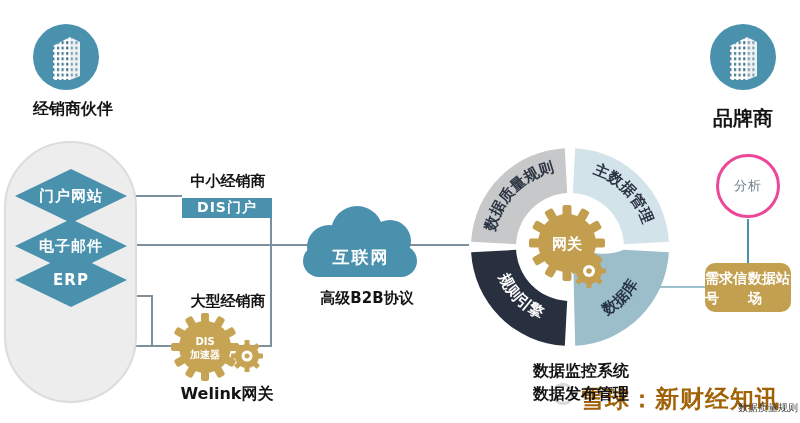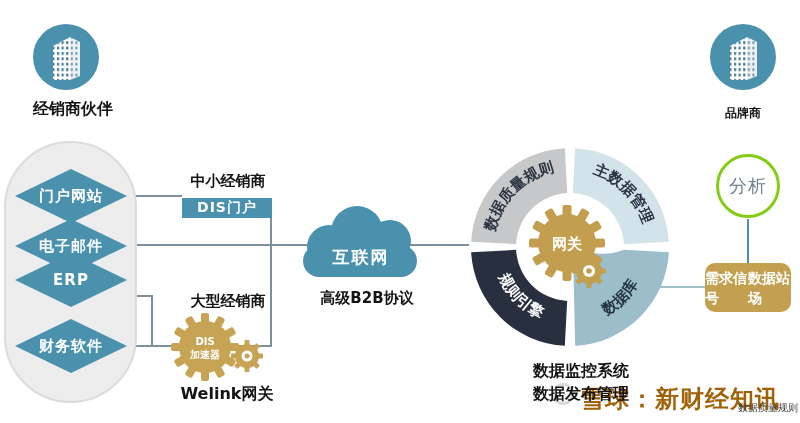--- a/index.html
+++ b/index.html
@@ -16,23 +16,23 @@
            clip-path:polygon(50% 0,100% 50%,50% 100%,0 50%);
            display:flex;align-items:center;justify-content:center;
            color:#fff;font-weight:bold;font-size:15px;letter-spacing:1px;}
   .teal-box{position:absolute;left:182px;top:198px;width:90px;height:20px;background:#4a91ae;
             color:#fff;font-weight:bold;font-size:14px;display:flex;align-items:center;justify-content:center;
             letter-spacing:1px;}
   .gold-box{position:absolute;left:705px;top:263px;width:86px;height:49px;border-radius:10px;
             background:#c3a050;color:#fff;font-weight:bold;font-size:14px;line-height:20px;
             display:flex;flex-direction:row;align-items:center;justify-content:center;}
   .analysis-circle{position:absolute;left:716px;top:154px;width:64px;height:64px;border-radius:50%;
-            background:#fff;border:3px solid #84cc16;box-sizing:border-box;
+            background:#fff;border:3px solid #ec4899;box-sizing:border-box;
             display:flex;align-items:center;justify-content:center;
-            color:#6f828e;font-size:18px;letter-spacing:1px;}
+            color:#6f828e;font-size:13px;letter-spacing:1px;}
   .watermark{position:absolute;left:552px;top:383px;display:flex;gap:6px;
             color:#a16207;font-weight:bold;font-size:24px;letter-spacing:1px;white-space:nowrap;}
   .wm-ring{width:22px;height:22px;border:3px solid #dadada;border-radius:50%;box-sizing:border-box;}
   .wm-badge{position:absolute;left:738px;top:401px;font-size:10px;color:#3c3c3c;}
 </style>
 </head>
 <body>
 
 <div class="canvas">
 
@@ -62,21 +62,20 @@
       <polygon points="37,13 47,18 47,52 37,56" fill="#f0f3f5"></polygon>
       <polygon points="37,13 47,18 47,52 37,56" fill="url(#bw1)" opacity="0.7"></polygon>
     </svg>
   </div>
   <div class="lbl" style="left:23px;top:99px;width:100px;font-size:16px;">经销商伙伴</div>
 
   <div class="pill"></div>
   <div class="diamond" style="left:15px;top:169px;">门户网站</div>
   <div class="diamond" style="left:15px;top:219px;text-align:center;">电子邮件</div>
   <div class="diamond" style="left:15px;top:253px;">ERP</div>
-  <div class="diamond" style="left:15px;top:319px;">财务软件</div>
 
   <div class="lbl" style="left:180px;top:172px;width:96px;font-size:15px;">中小经销商</div>
   <div class="teal-box">DIS门户</div>
 
   <div class="lbl" style="left:180px;top:292px;width:96px;font-size:15px;">大型经销商</div>
   <svg class="abs" style="left:166px;top:310px;" width="112" height="74" viewBox="0 0 112 74">
     <g transform="translate(39,37)" fill="#c6a453">
       <g>
         <rect x="-4" y="-34" width="8" height="11" rx="2"></rect>
           <rect x="-4" y="-34" width="8" height="11" rx="2" transform="rotate(30)"></rect>
@@ -182,21 +181,21 @@
         <pattern id="bw2" width="4.6" height="5.4" patternUnits="userSpaceOnUse">
           <rect x="1" y="1" width="2.1" height="2.9" fill="#41758d"></rect>
         </pattern>
       </defs>
       <polygon points="20,22 37,13 37,56 20,56" fill="#ffffff"></polygon>
       <polygon points="20,22 37,13 37,56 20,56" fill="url(#bw2)"></polygon>
       <polygon points="37,13 47,18 47,52 37,56" fill="#f0f3f5"></polygon>
       <polygon points="37,13 47,18 47,52 37,56" fill="url(#bw2)" opacity="0.7"></polygon>
     </svg>
   </div>
-  <div class="lbl" style="left:710px;top:105px;width:66px;font-size:12px;">品牌商</div>
+  <div class="lbl" style="left:710px;top:105px;width:66px;font-size:20px;">品牌商</div>
 
   <div class="analysis-circle">
     <span>分析</span>
   </div>
 
   <div class="gold-box">
     <span>需求信号</span>
     <span>数据站场</span>
   </div>
 

